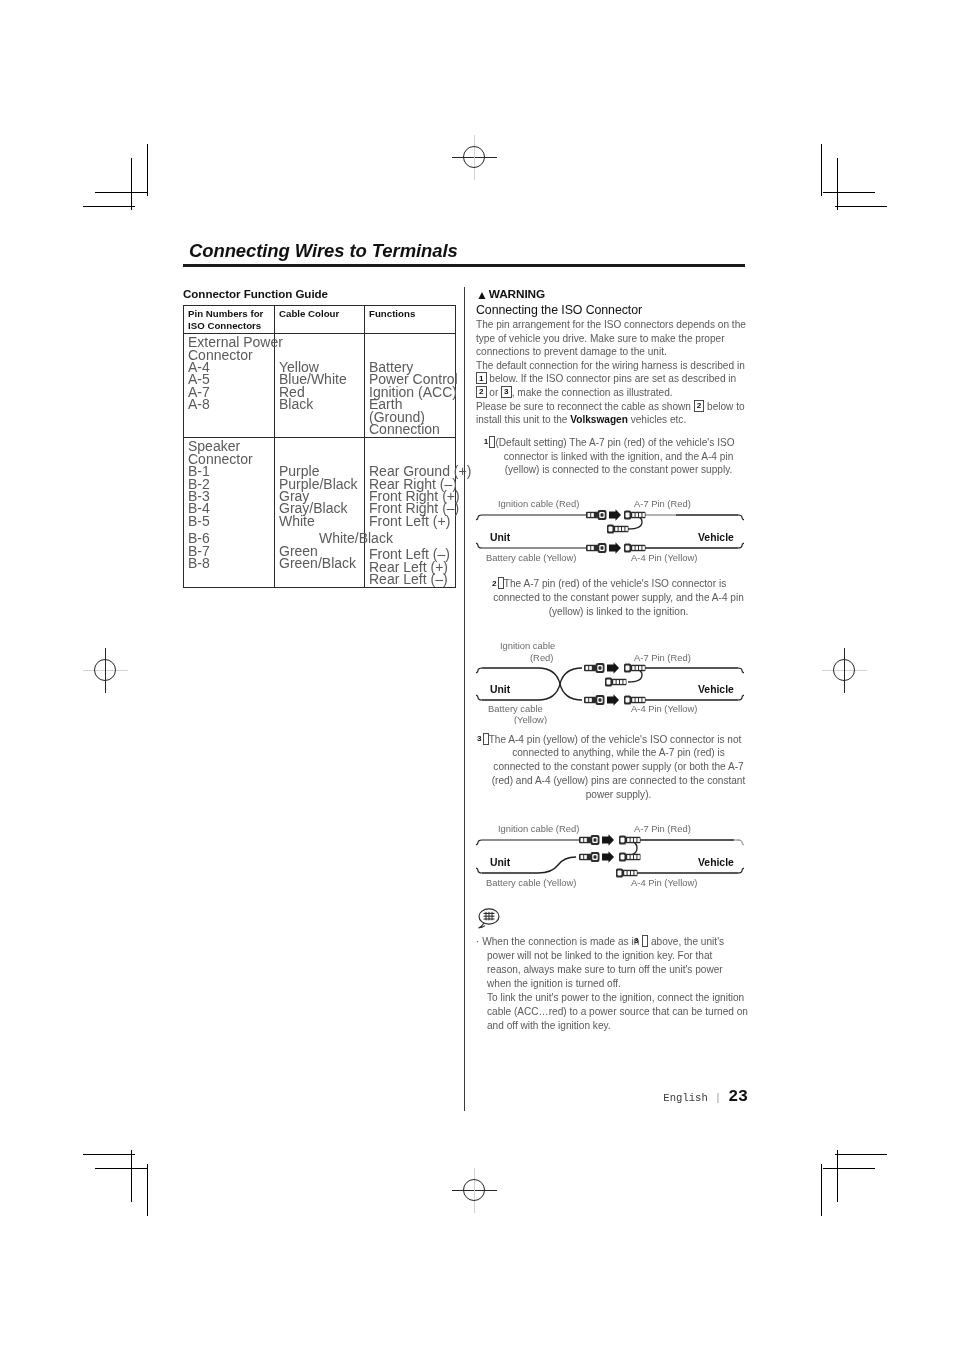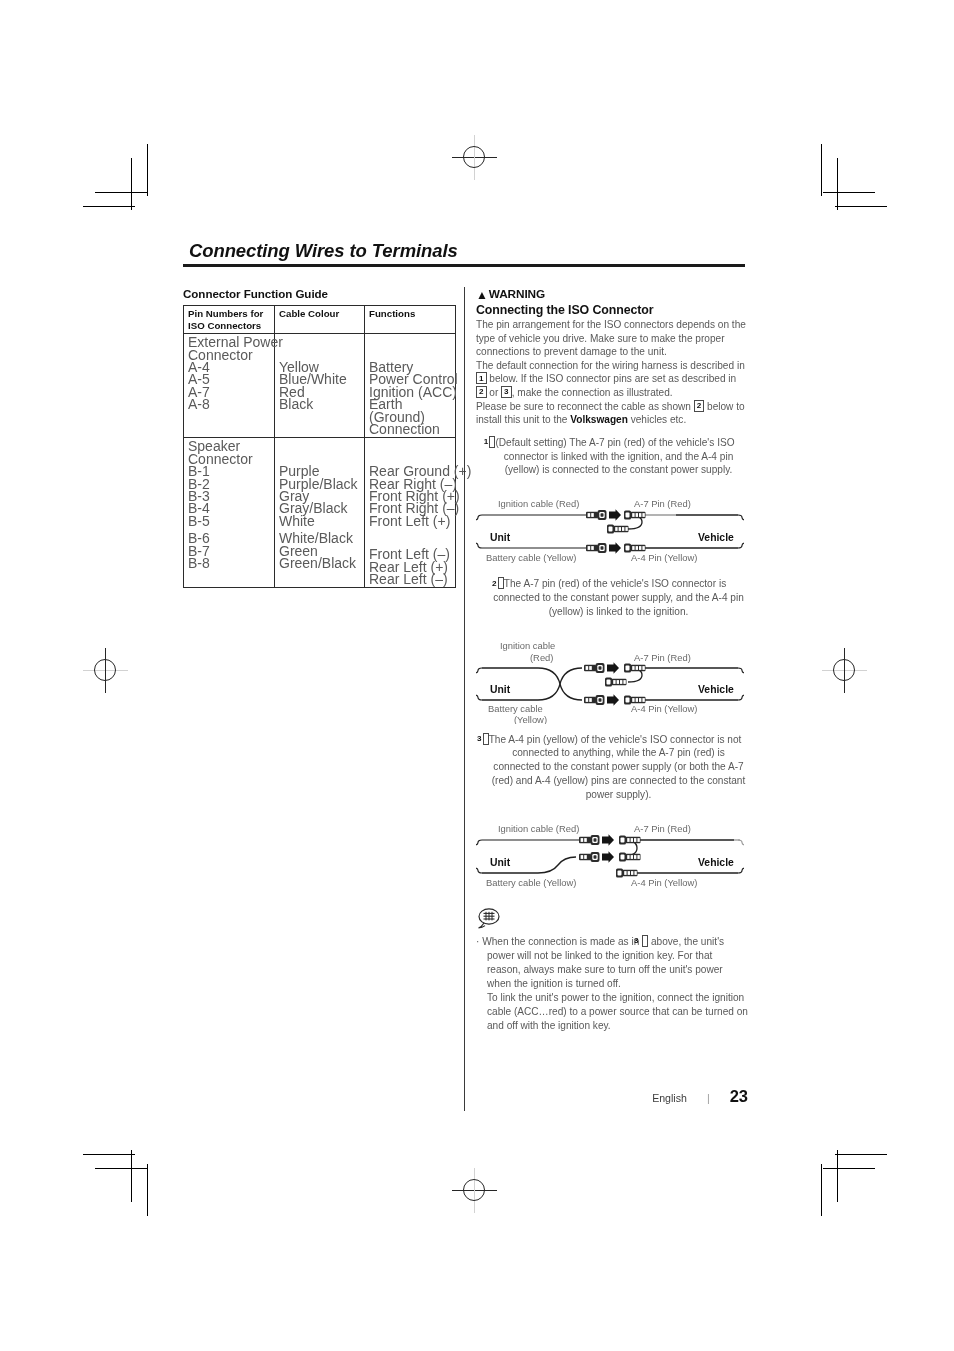--- a/index.html
+++ b/index.html
@@ -74,21 +74,21 @@
   .vdiv { position:absolute; left:464px; top:287px; width:1.2px; height:824px; background:#3a3a3a; }
 
   
   .right-col { position:absolute; left:476px; top:287px; width:272px; }
   .warn-line {
     font-size:11.8px; font-weight:bold; color:#111; letter-spacing:-0.1px;
     display:flex; align-items:center; gap:1px; line-height:15px;
   }
   .warn-tri { font-size:12px; line-height:12px; color:#111; }
   .sub-head {
-    font-size:12.4px; font-weight:bold; color:#111; margin-top:1px; margin-bottom:1px;
+    font-size:12.4px; font-weight:normal; color:#111; margin-top:1px; margin-bottom:1px;
     letter-spacing:-0.1px;
   }
   .body-txt {
     font-size:10.1px; line-height:13.6px; color:#595959;
   }
   .body-txt b { color:#111; }
 
   
   .boxnum {
     display:inline-block; border:1px solid #4a4a4a; color:#111;
@@ -113,21 +113,21 @@
   .note-body {
     font-size:10.1px; line-height:14px; color:#595959;
     padding-left:11px; text-indent:-11px; margin-top:2px;
   }
   .note-body .cont { display:block; text-indent:0; padding-left:0; }
 
   
   .footer {
     position:absolute; left:476px; top:1087px; width:272px;
     text-align:right; font-size:10.6px; color:#3c3c3c;
-    display:flex; justify-content:flex-end; align-items:baseline; gap:20px;
+    display:flex; justify-content:flex-end; align-items:baseline; gap:7px;font-family:Liberation Mono, monospace;
   }
   .footer .bar { color:#9a9a9a; }
   .footer .pg { font-size:16.5px; font-weight:bold; color:#111; }
 </style>
 </head>
 <body>
 
 <div class="page">
 
   <div class="crop" style="left:95px; top:140px; width:80px; height:70px;">
@@ -243,21 +243,21 @@
             <span class="rowline">B-8</span>
           </td>
           <td class="pad-top">
             <span class="spacer-line"></span>
             <span class="spacer-line"></span>
             <span class="rowline">Purple</span>
             <span class="rowline">Purple/Black</span>
             <span class="rowline">Gray</span>
             <span class="rowline">Gray/Black</span>
             <span class="rowline">White</span>
-            <span class="rowline" style="margin-top:5px;">White/Black</span>
+            <span class="rowline" style="margin-top:5px;margin-left:40px;">White/Black</span>
             <span class="rowline">Green</span>
             <span class="rowline">Green/Black</span>
           </td>
           <td class="pad-top">
             <span class="spacer-line"></span>
             <span class="spacer-line"></span>
             <span class="rowline">Rear Ground (+)</span>
             <span class="rowline">Rear Right (–)</span>
             <span class="rowline">Front Right (+)</span>
             <span class="rowline">Front Right (–)</span>

